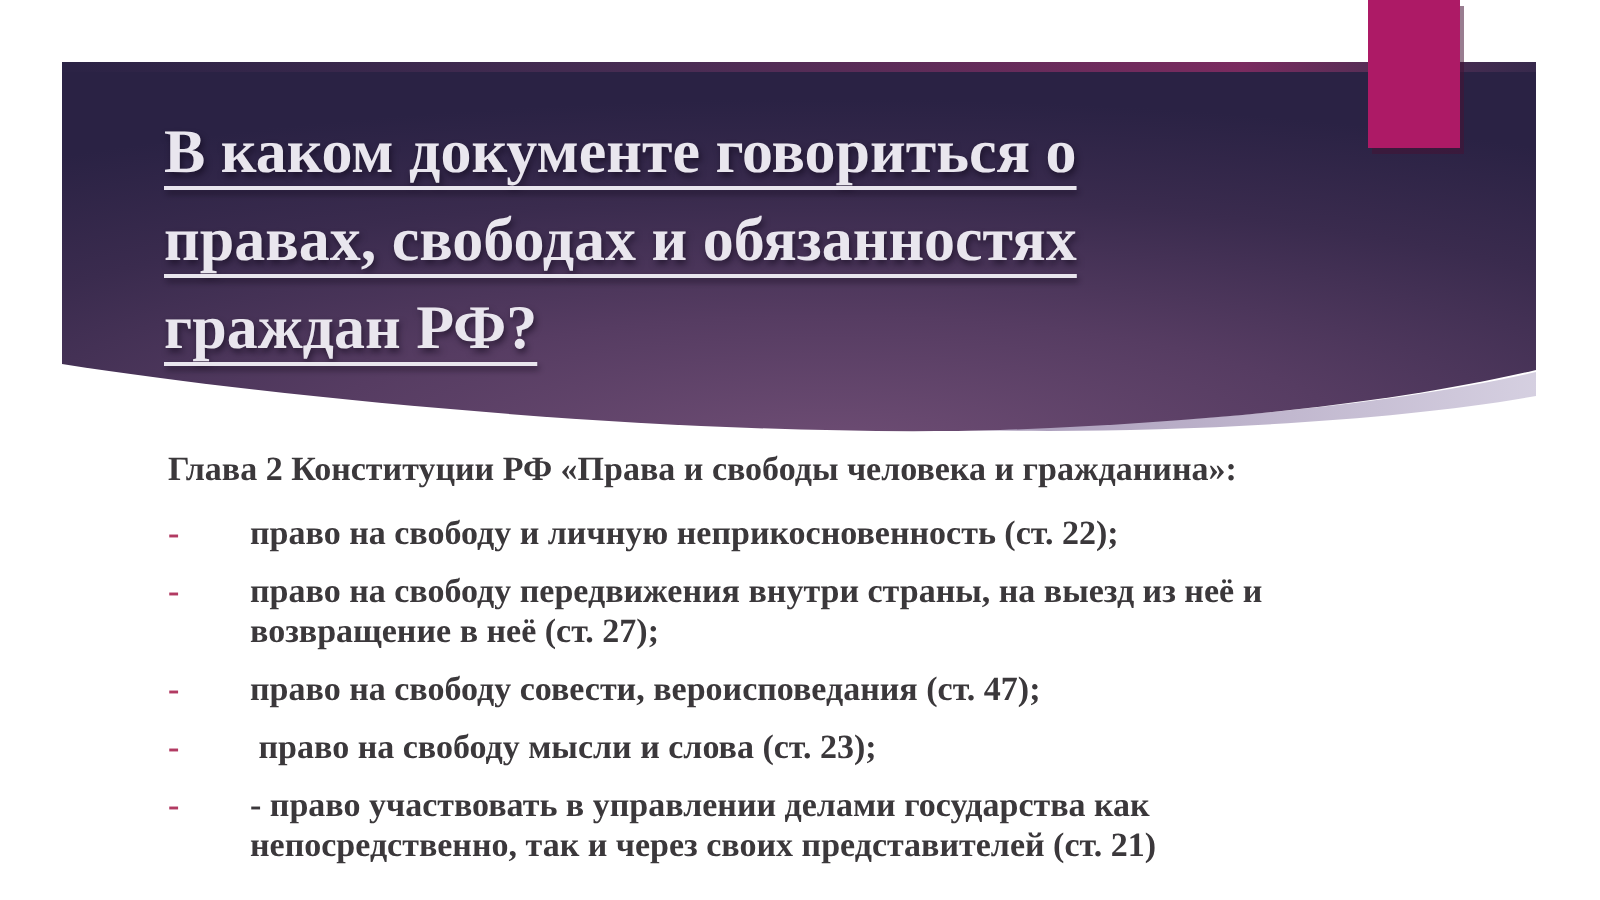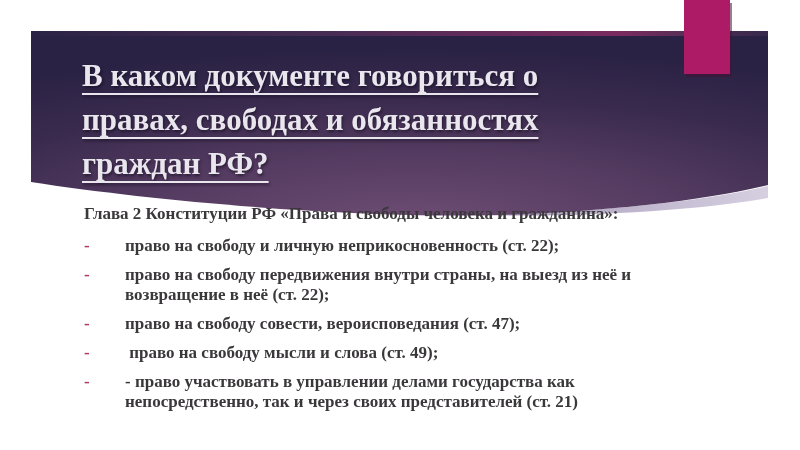--- a/index.html
+++ b/index.html
@@ -35,21 +35,21 @@
     font-weight: bold;
     color: var(--title-text, #e9e6ee);
     text-decoration: underline;
     text-decoration-thickness: 2px;
     text-underline-offset: 7px;
     text-shadow: 1px 2px 3px rgba(12, 6, 22, 0.55);
     white-space: pre;
   }
   .body-block {
     position: absolute;
-    left: 84px; top: 204px;
+    left: 84px; top: 225px;
     width: 620px;
     color: var(--body-text, #3b383b);
     font-size: 17px;
     font-weight: bold;
   }
   .intro {
     margin: 0 0 12px 0;
     line-height: 20px;
     white-space: pre;
   }
@@ -108,29 +108,29 @@
   <div class="body-block">
     <p class="intro">Глава 2 Конституции РФ «Права и свободы человека и гражданина»:</p>
     <div id="bullets">
         <div class="bullet">
           <span class="dash">-</span>
           <span class="bullet-text">право на свободу и личную неприкосновенность (ст. 22);</span>
         </div>
         <div class="bullet">
           <span class="dash">-</span>
           <span class="bullet-text">право на свободу передвижения внутри страны, на выезд из неё и
-возвращение в неё (ст. 22);</span>
+возвращение в неё (ст. 27);</span>
         </div>
         <div class="bullet">
           <span class="dash">-</span>
           <span class="bullet-text">право на свободу совести, вероисповедания (ст. 47);</span>
         </div>
         <div class="bullet">
           <span class="dash">-</span>
-          <span class="bullet-text"> право на свободу мысли и слова (ст. 49);</span>
+          <span class="bullet-text"> право на свободу мысли и слова (ст. 23);</span>
         </div>
         <div class="bullet">
           <span class="dash">-</span>
           <span class="bullet-text">- право участвовать в управлении делами государства как
 непосредственно, так и через своих представителей (ст. 21)</span>
         </div>
       </div>
   </div>
 
 </div>

